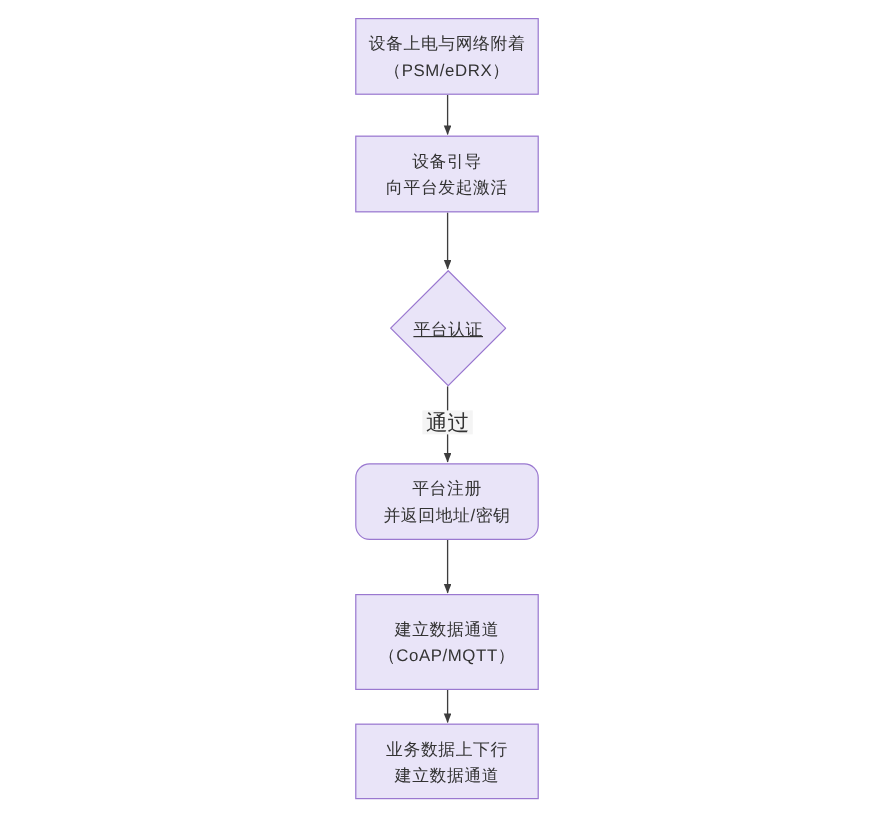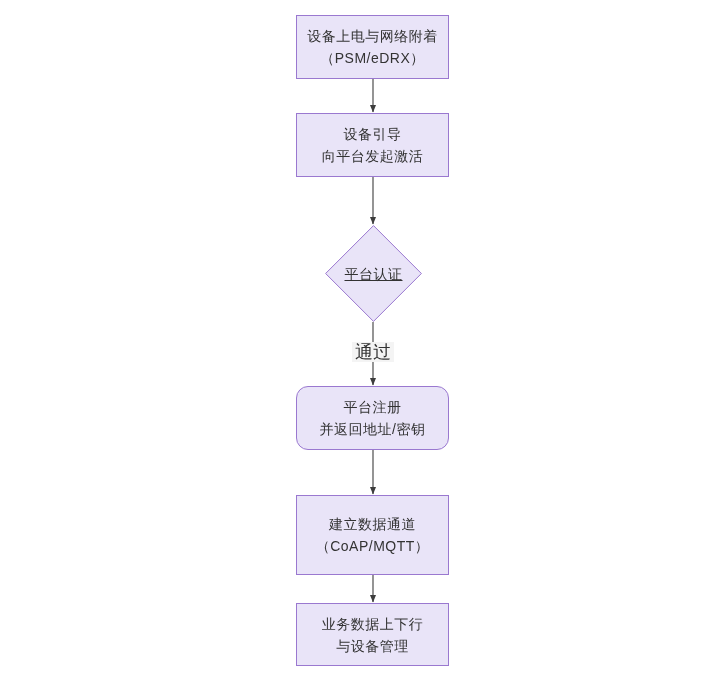--- a/index.html
+++ b/index.html
@@ -122,18 +122,18 @@
 并返回地址/密钥</span>
   </div>
 
   <div class="node process" style="left:296px; top:495px; width:153px; height:80px;">
     <span class="node-label">建立数据通道
 （CoAP/MQTT）</span>
   </div>
 
   <div class="node process" style="left:296px; top:603px; width:153px; height:63px;">
     <span class="node-label">业务数据上下行
-与设备管理</span>
+建立数据通道</span>
   </div>
 
   <div class="edge-label" style="left:373px; top:352px;">通过</div>
 
 </div>
 
 </body></html>

